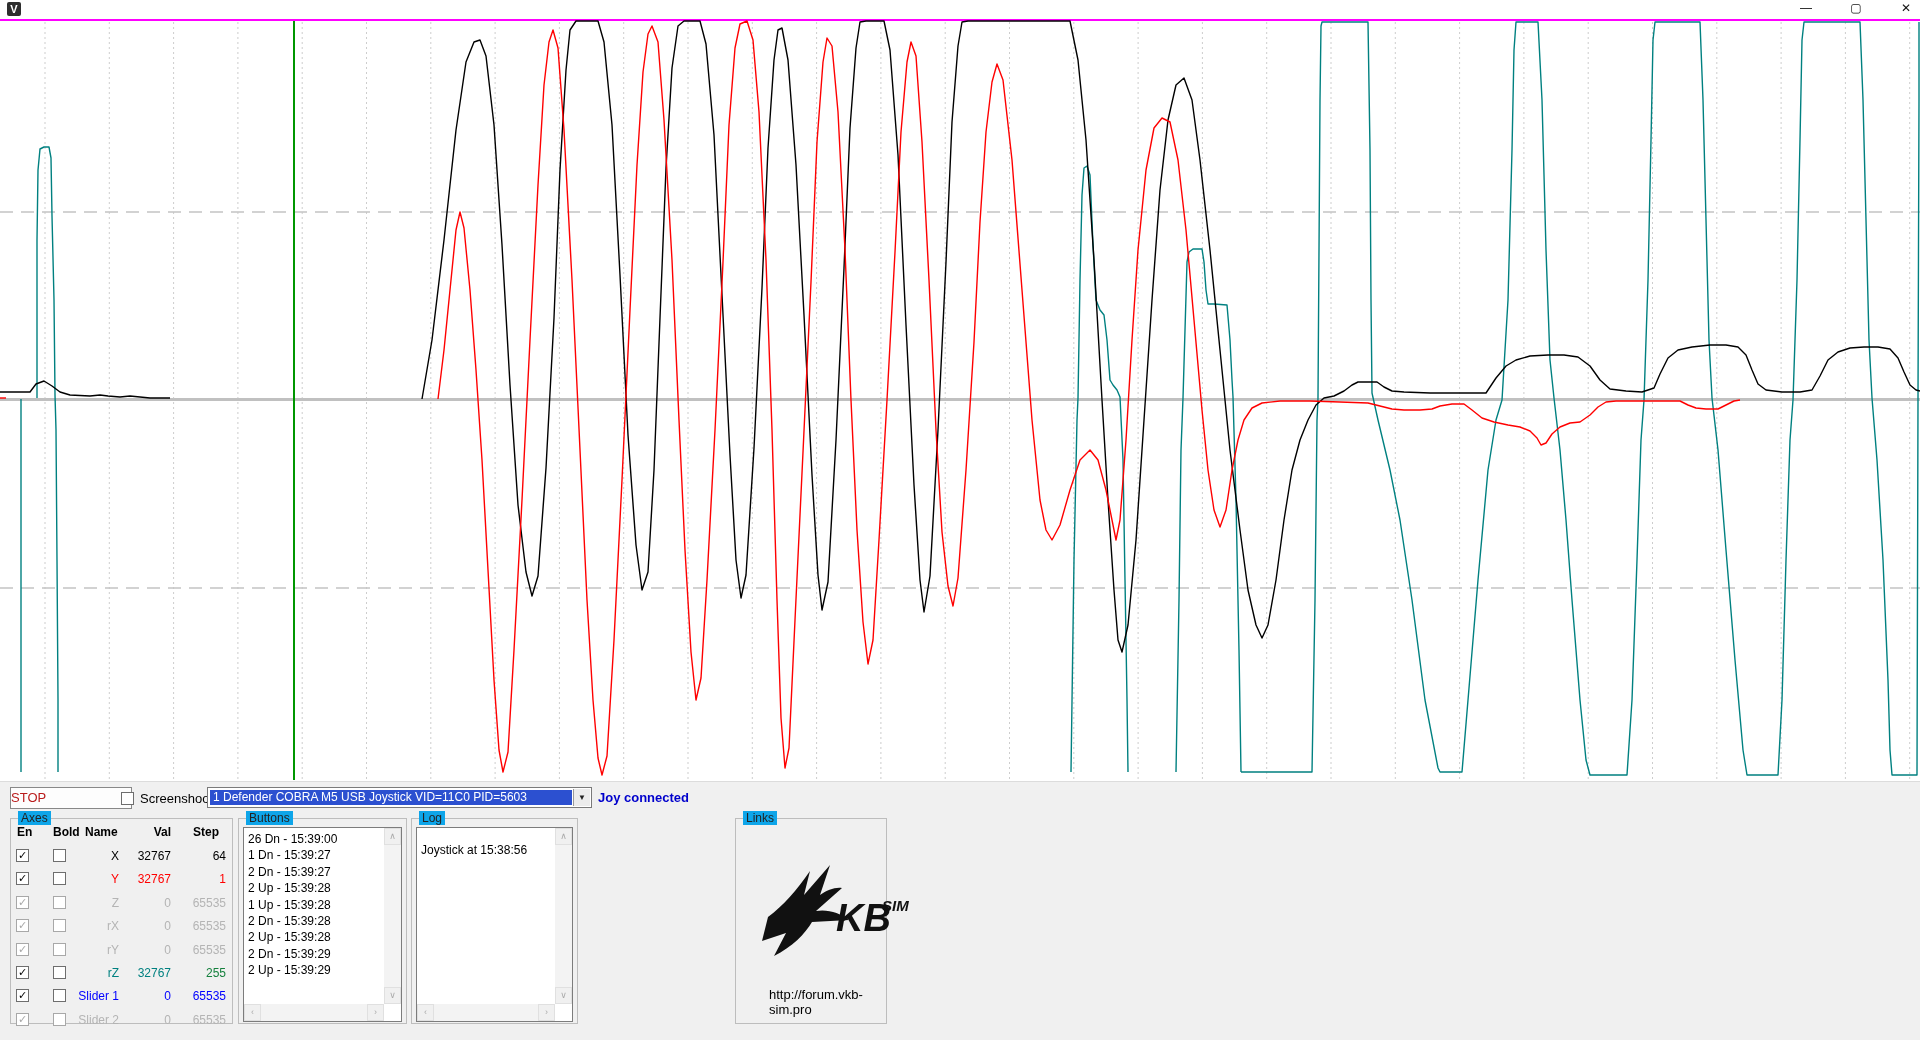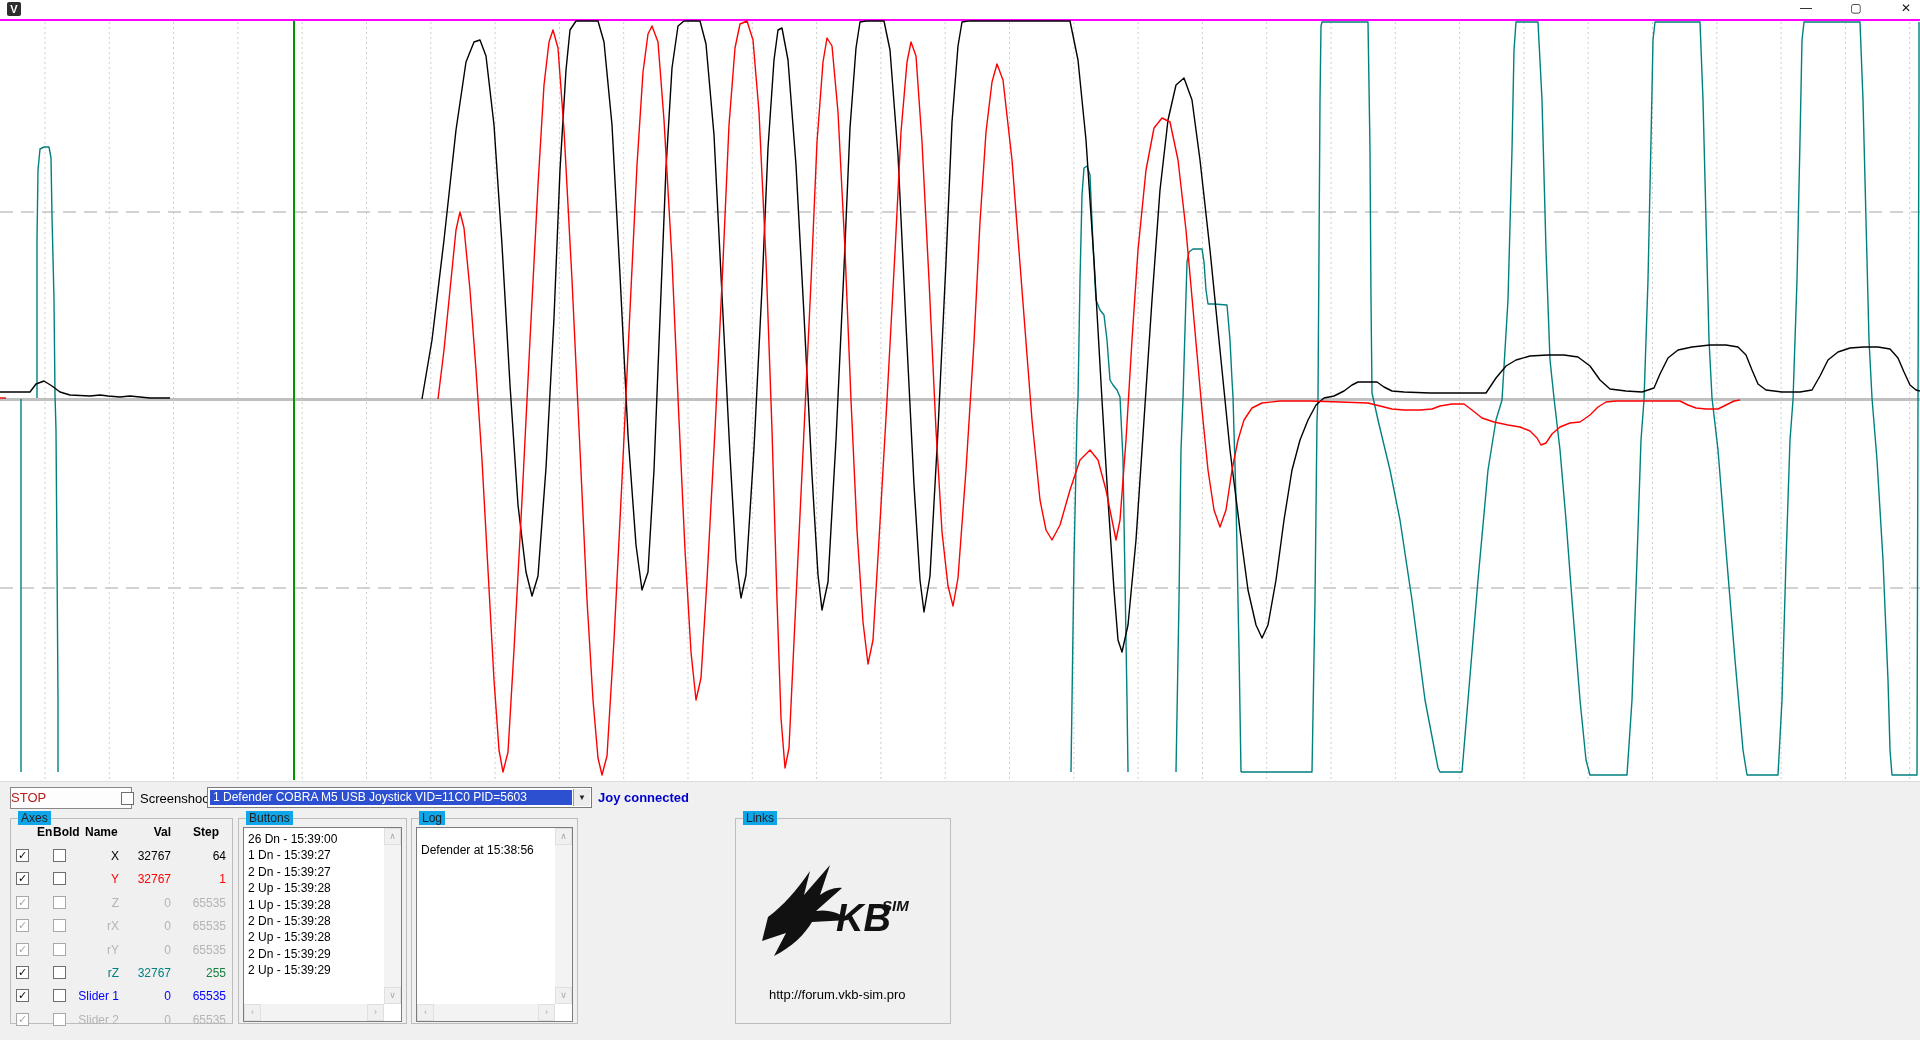--- a/index.html
+++ b/index.html
@@ -131,21 +131,21 @@
 
     <div class="combo">
       <div class="combo-sel">1 Defender COBRA M5 USB Joystick VID=11C0 PID=5603</div>
       <div class="combo-arrow">▼</div>
     </div>
 
     <div class="status">Joy connected</div>
 
     <div class="groupbox" style="left:10px; width:223px;">
       <div class="gb-label">Axes</div>
-      <div class="ax-head" style="left:6px;  top:6px;margin-left:20px;">En</div>
+      <div class="ax-head" style="left:6px;  top:6px;">En</div>
       <div class="ax-head" style="left:42px; top:6px;">Bold</div>
       <div class="ax-head" style="left:74px; top:6px;">Name</div>
       <div class="ax-head" style="left:120px; top:6px; width:40px; text-align:right;">Val</div>
       <div class="ax-head" style="left:175px; top:6px; width:40px; text-align:center;">Step</div>
       <div id="axes-rows">
           <div class="chk" style="left:5px; top:30px;">✓</div>
           <div class="chk" style="left:42px; top:30px;"></div>
           <div class="ax-cell" style="left:60px; top:30px; width:48px; color:#000000;">X</div>
           <div class="ax-cell" style="left:110px; top:30px; width:50px; color:#000000;">32767</div>
           <div class="ax-cell" style="left:163px; top:30px; width:52px; color:#000000;">64</div>
@@ -209,35 +209,35 @@
           <div class="sb-btn" style="left:0;">‹</div>
           <div class="sb-btn" style="right:0;">›</div>
         </div>
       </div>
     </div>
 
     <div class="groupbox" style="left:411px; width:167px;">
       <div class="gb-label">Log</div>
       <div class="listbox" style="left:4px; top:8px; right:4px; bottom:1px;">
         <div class="list-items" id="log-items" style="top:14px;">
-            <div>Defender at 15:38:56</div>
+            <div>Joystick at 15:38:56</div>
           </div>
         <div class="vscroll">
           <div class="sb-btn" style="top:0;">∧</div>
           <div class="sb-btn" style="bottom:0;">∨</div>
         </div>
         <div class="hscroll">
           <div class="sb-btn" style="left:0;">‹</div>
           <div class="sb-btn" style="right:0;">›</div>
         </div>
       </div>
     </div>
 
 
-    <div class="groupbox" style="left:735px; width:216px;text-decoration:underline;">
+    <div class="groupbox" style="left:735px; width:152px;text-decoration:underline;">
       <div class="gb-label">Links</div>
       <svg width="160" height="100" viewBox="0 0 160 100" style="position:absolute; left:18px; top:42px;">
         <path d="M14,56 C30,44 42,30 56,10 L50,34 L76,4 L66,34 C73,29 81,26 88,27 L62,50
                  C74,48 86,52 95,59 L58,61 C51,73 38,86 20,95 L32,72 L8,80 Z" fill="#111"></path>
         <text x="82" y="70" font-size="38" font-weight="bold" font-style="italic" font-family="Liberation Sans, sans-serif" fill="#111">KB</text>
         <text x="128" y="50" font-size="15" font-weight="bold" font-style="italic" font-family="Liberation Sans, sans-serif" fill="#111">SIM</text>
       </svg>
       <div class="url" style="left:33px; top:168px;">http://forum.vkb-sim.pro</div>
     </div>
 

